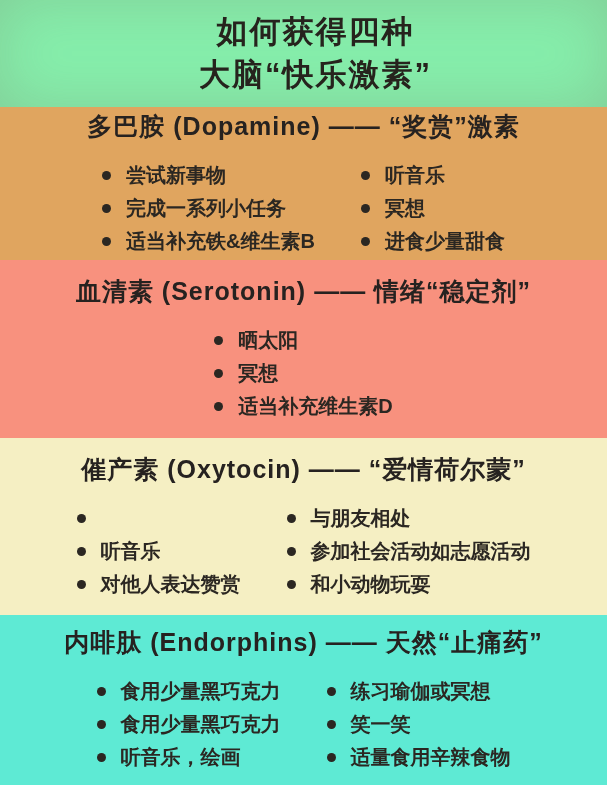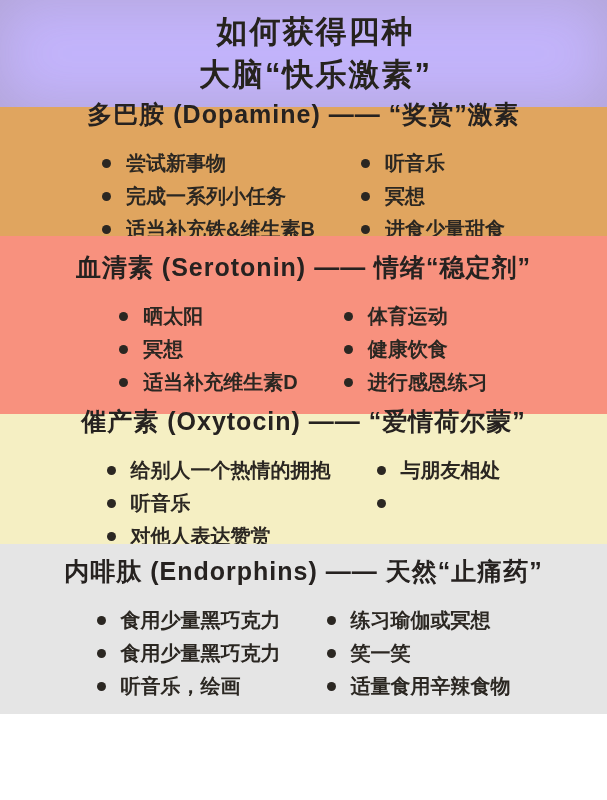--- a/index.html
+++ b/index.html
@@ -32,23 +32,23 @@
     line-height: 1.1;
     color: #26231d;
   }
   .section {
     display: flex;
     flex-direction: column;
     align-items: center;
     justify-content: center;
     padding: 6px 20px;
   }
-  .section-1 { height: 129px; }
+  .section-1 { height: 153px; }
   .section-2 { height: 178px; align-items: center; }
-  .section-3 { height: 130px; }
+  .section-3 { height: 177px; }
   .section-4 { height: 170px; }
   .section h2 {
     font-size: 25px;
     font-weight: 700;
     letter-spacing: 1px;
     text-align: center;
     margin-bottom: 16px;
     color: #262220;
   }
   .cols {
@@ -77,21 +77,21 @@
     background: #2b2722;
     margin-right: 15px;
     flex: 0 0 auto;
   }
 </style>
 </head>
 <body>
 
 <div class="page">
 
-  <header class="header" style="background-color: #c4b5fd; padding-left: 24px;">
+  <header class="header" style="background-color: #86efac; padding-left: 24px;">
     <h1>如何获得四种</h1>
     <h1>大脑“快乐激素”</h1>
   </header>
 
   <section class="section section-1" style="background-color: rgb(224, 165, 95);">
     <h2>多巴胺 (Dopamine) —— “奖赏”激素</h2>
     <div class="cols">
       <ul class="benefits">
         <li>
             <span class="dot"></span>
@@ -133,67 +133,57 @@
           </li>
         <li>
             <span class="dot"></span>
             <span>冥想</span>
           </li>
         <li>
             <span class="dot"></span>
             <span>适当补充维生素D</span>
           </li>
       </ul>
-      <ul class="benefits">
-        <li>
-            <span class="dot"></span>
-            <span>体育运动</span>
-          </li>
-        <li>
-            <span class="dot"></span>
-            <span>健康饮食</span>
-          </li>
-        <li>
-            <span class="dot"></span>
-            <span>进行感恩练习</span>
-          </li>
-      </ul>
     </div>
   </section>
 
   <section class="section section-3" style="background-color: rgb(245, 239, 195);">
     <h2>催产素 (Oxytocin) —— “爱情荷尔蒙”</h2>
     <div class="cols">
       <ul class="benefits">
         <li>
             <span class="dot"></span>
-            <span>给别人一个热情的拥抱</span>
           </li>
         <li>
             <span class="dot"></span>
             <span>听音乐</span>
           </li>
         <li>
             <span class="dot"></span>
             <span>对他人表达赞赏</span>
           </li>
       </ul>
       <ul class="benefits">
         <li>
             <span class="dot"></span>
             <span>与朋友相处</span>
           </li>
         <li>
             <span class="dot"></span>
-          </li>
-      </ul>
-    </div>
-  </section>
-
-  <section class="section section-4" style="background-color: #e5e5e5;">
+            <span>参加社会活动如志愿活动</span>
+          </li>
+        <li>
+            <span class="dot"></span>
+            <span>和小动物玩耍</span>
+          </li>
+      </ul>
+    </div>
+  </section>
+
+  <section class="section section-4" style="background-color: #5eead4;">
     <h2>内啡肽 (Endorphins) —— 天然“止痛药”</h2>
     <div class="cols">
       <ul class="benefits">
         <li>
             <span class="dot"></span>
             <span>食用少量黑巧克力</span>
           </li>
         <li>
             <span class="dot"></span>
             <span>食用少量黑巧克力</span>

